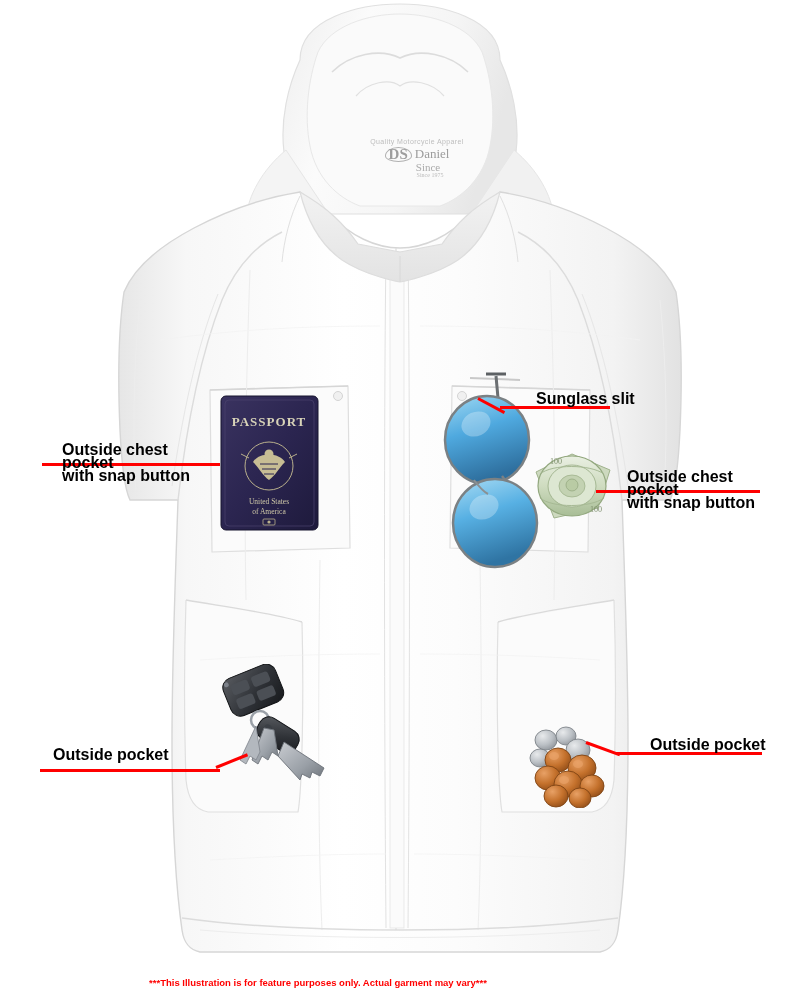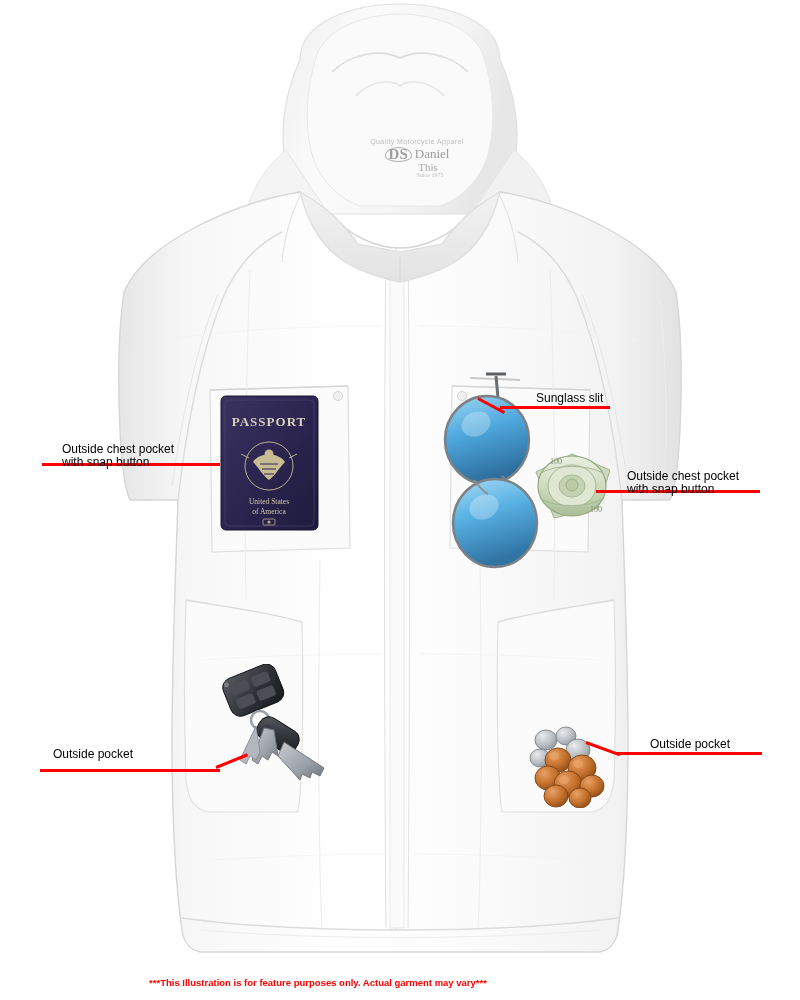--- a/index.html
+++ b/index.html
@@ -79,22 +79,22 @@
   .brand-since {
     font-family: "Liberation Serif", serif;
     font-size: 6px;
     color: #bcbcbc;
     margin-left: 26px;
   }
 
   
   .callout {
     position: absolute;
-    font-size: 12px;
-    font-weight: normal;
+    font-size: 16px;
+    font-weight: bold;
     color: #000000;
     line-height: 13px;
     white-space: pre-line;
   }
   .leader {
     position: absolute;
     background: #ff0000;
     height: 3px;
   }
   .leader-diag {
@@ -241,21 +241,21 @@
 
     <path d="M182 918 C300 934 500 934 618 918" fill="none" stroke="#dcdcdc" stroke-width="1.4"></path>
   </svg>
 
   <div class="brand-block">
     <div class="brand-top">Quality Motorcycle Apparel</div>
     <div class="brand-main">
       <span class="brand-ds">DS</span>
       <span class="brand-name">Daniel</span>
     </div>
-    <div class="brand-sub">This</div>
+    <div class="brand-sub">Since</div>
     <div class="brand-since">Since 1975</div>
   </div>
 
   <svg class="item" style="left:219px; top:394px;" width="110" height="140" xmlns="http://www.w3.org/2000/svg">
     <defs>
       <linearGradient id="gPass" x1="0" y1="0" x2="1" y2="1">
         <stop offset="0%" stop-color="#3a3360"></stop>
         <stop offset="50%" stop-color="#2b2550"></stop>
         <stop offset="100%" stop-color="#1e1a3c"></stop>
       </linearGradient>

